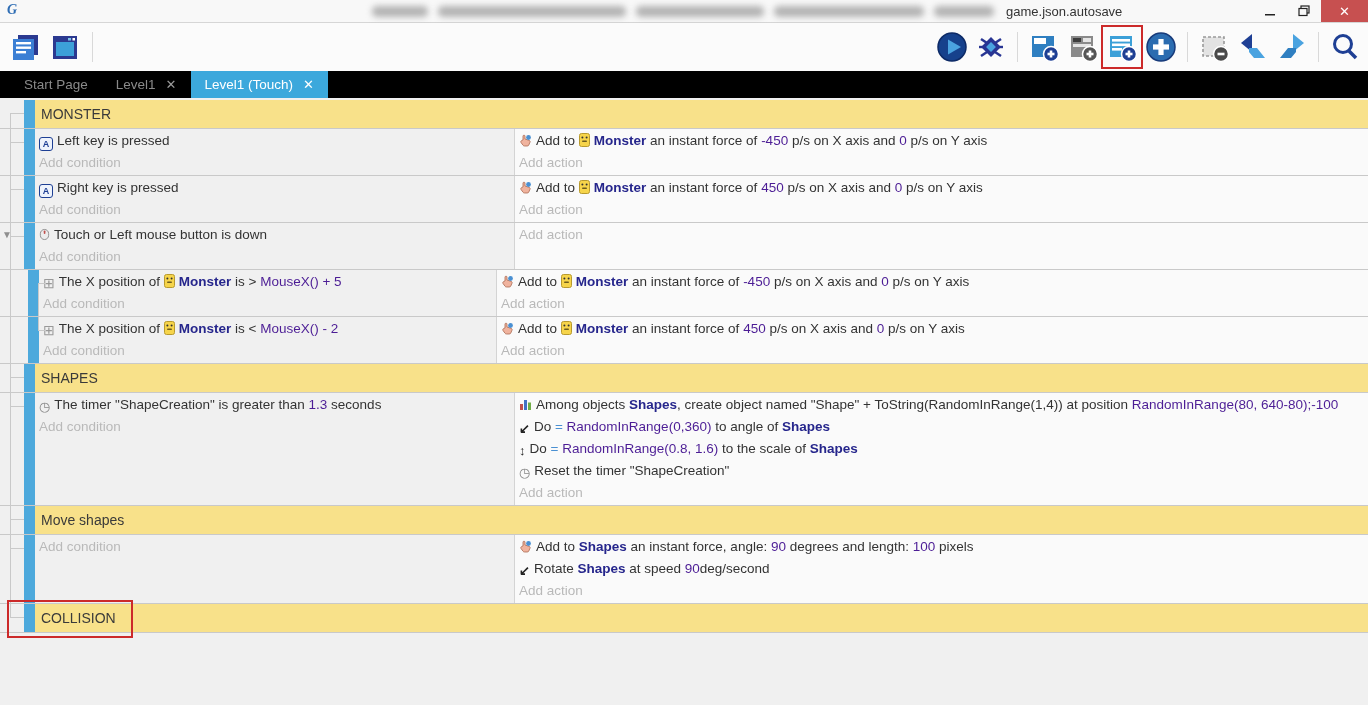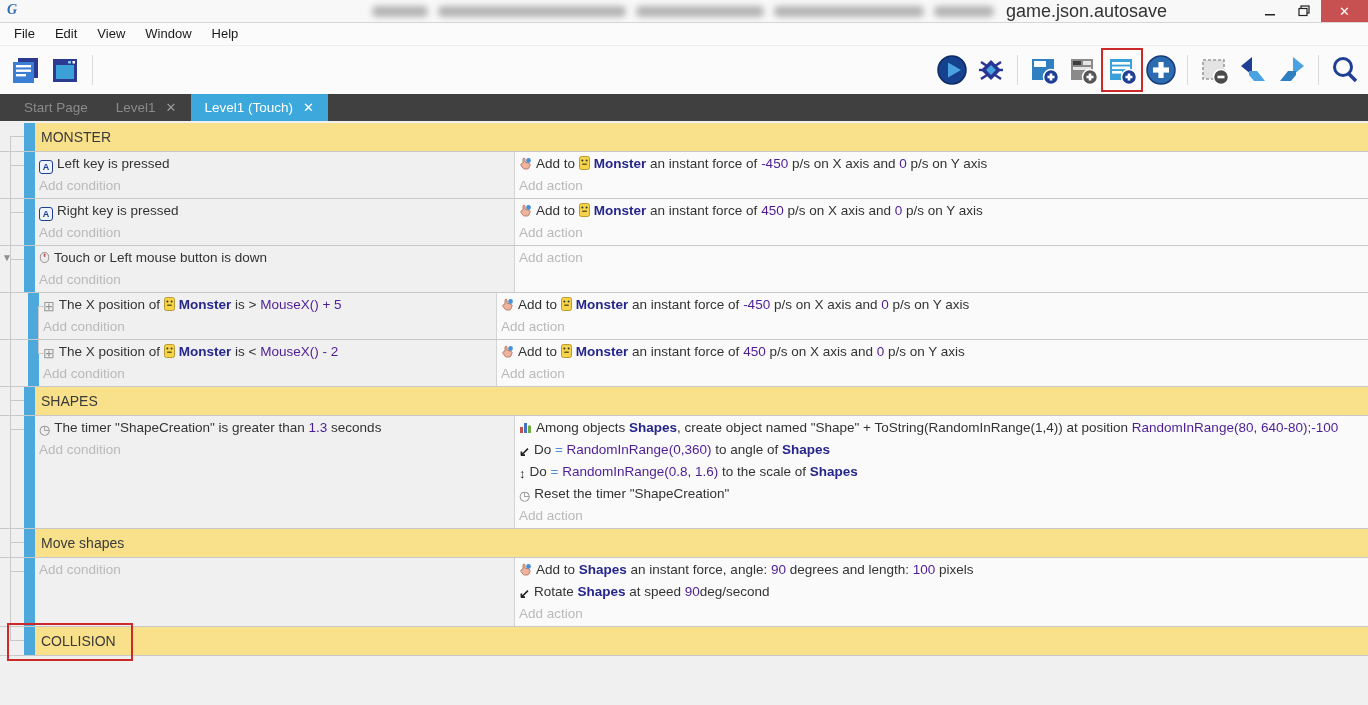--- a/index.html
+++ b/index.html
@@ -4,42 +4,42 @@
 <style>
   html,body{margin:0;padding:0;}
   body{font-family:"Liberation Sans",sans-serif;background:#888;}
   #page{position:relative;width:1368px;height:705px;background:#f0f0f0;overflow:hidden;outline:1px solid #777;}
 
   
   #titlebar{position:relative;height:22px;background:#f8f8f8;border-bottom:1px solid #d6d6d6;}
   #logo{position:absolute;left:7px;top:2px;width:18px;height:18px;font:italic bold 14px "Liberation Serif",serif;color:#2e6db4;}
   #title-center{position:absolute;left:372px;top:0;height:22px;display:flex;align-items:center;gap:10px;}
   .blur-blob{height:11px;border-radius:5px;background:#b3b3b3;filter:blur(3px);}
-  #title-text{font-size:18px;color:#333;margin-left:2px;}
+  #title-text{font-size:13px;color:#333;margin-left:2px;}
   #win-controls{position:absolute;right:0;top:0;height:22px;display:flex;}
   .winbtn{width:34px;height:22px;display:flex;align-items:center;justify-content:center;color:#222;}
   .winbtn svg{display:block;}
   #close-btn{width:47px;background:#c75050;color:#fff;font-size:13px;}
 
   
   #menubar{height:22px;background:#fbfbfb;display:flex;align-items:center;padding-left:4px;border-bottom:1px solid #ededed;}
   .menu-item{font-size:13px;color:#1a1a1a;padding:0 10px;line-height:22px;}
 
   
   #toolbar{position:relative;height:48px;background:#fbfbfb;display:flex;align-items:center;}
   .tb-group{display:flex;align-items:center;gap:6px;}
   #tb-left{margin-left:8px;}
   #tb-right{position:absolute;right:6px;display:flex;align-items:center;gap:5px;}
   .tbi{width:34px;height:36px;display:flex;align-items:center;justify-content:center;}
   .tb-sep{width:1px;height:30px;background:#d9d9d9;margin:0 4px;}
   .rel{position:relative;display:flex;}
   .red-frame{position:absolute;left:-4px;top:-4px;right:-4px;bottom:-4px;border:2px solid #cc2a2a;pointer-events:none;}
 
   
-  #tabbar{height:27px;background:#404040;display:flex;align-items:flex-end;padding-left:10px;}
+  #tabbar{height:27px;background:#000000;display:flex;align-items:flex-end;padding-left:10px;}
   .tab{height:27px;display:flex;align-items:center;padding:0 14px;font-size:13.5px;color:#8a8a8a;gap:10px;}
   .tab .tclose{color:#9a9a9a;font-size:13px;}
   .tab.active{background:#3ca8dc;color:#fff;}
   .tab.active .tclose{color:#fff;}
 
   
   #sheet{position:relative;padding-top:2px;}
   .row{position:relative;display:flex;border-bottom:1px solid #c9c9c9;background:#f0f0f0;padding-left:24px;}
   .row.sub{padding-left:28px;}
   .chip{width:11px;background:#4da9dc;flex:0 0 11px;}
@@ -91,27 +91,20 @@
       <div class="winbtn">
           <svg width="12" height="12">
             <rect x="3" y="1" width="8" height="7" fill="none" stroke="#222" stroke-width="1.2"></rect>
             <rect x="1" y="3.5" width="8" height="7" fill="#f8f8f8" stroke="#222" stroke-width="1.2"></rect>
           </svg>
         </div>
       <div class="winbtn" id="close-btn">✕</div>
     </div>
   </div>
 
-  <div id="menubar">
-    <span class="menu-item">File</span>
-    <span class="menu-item">Edit</span>
-    <span class="menu-item">View</span>
-    <span class="menu-item">Window</span>
-    <span class="menu-item">Help</span>
-  </div>
 
   <div id="toolbar">
     <div class="tb-group" id="tb-left">
       <div class="tbi">
         <svg width="32" height="32" viewBox="0 0 32 32">
             <rect x="9" y="4" width="20" height="20" fill="#2b3990"></rect>
             <rect x="4" y="8" width="21" height="21" fill="#3b7fd4"></rect>
             <rect x="7" y="11" width="15" height="2.4" fill="#fff"></rect>
             <rect x="7" y="15.5" width="15" height="2.4" fill="#fff"></rect>
             <rect x="7" y="20" width="10" height="2.4" fill="#fff"></rect>

